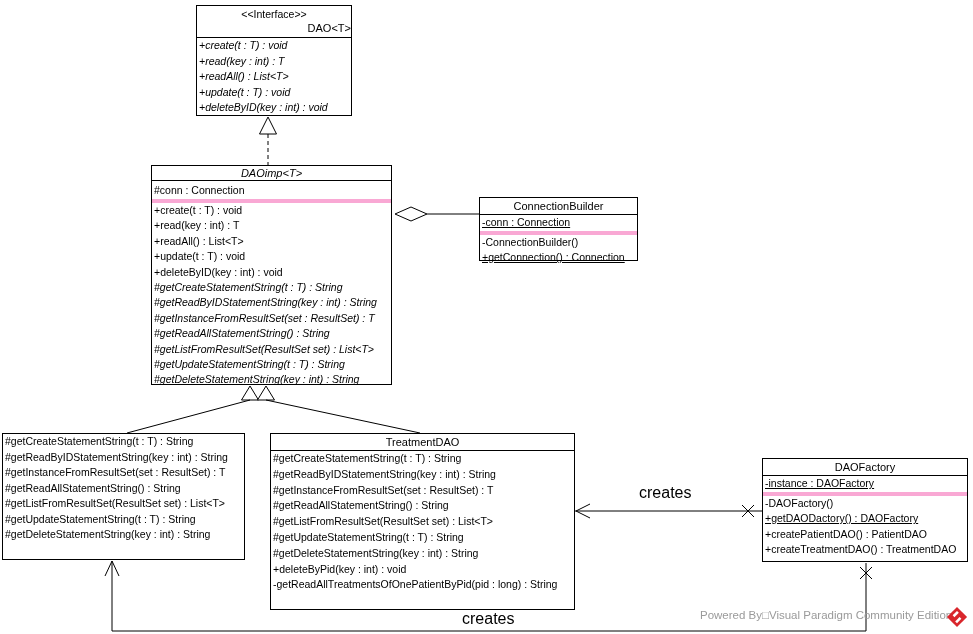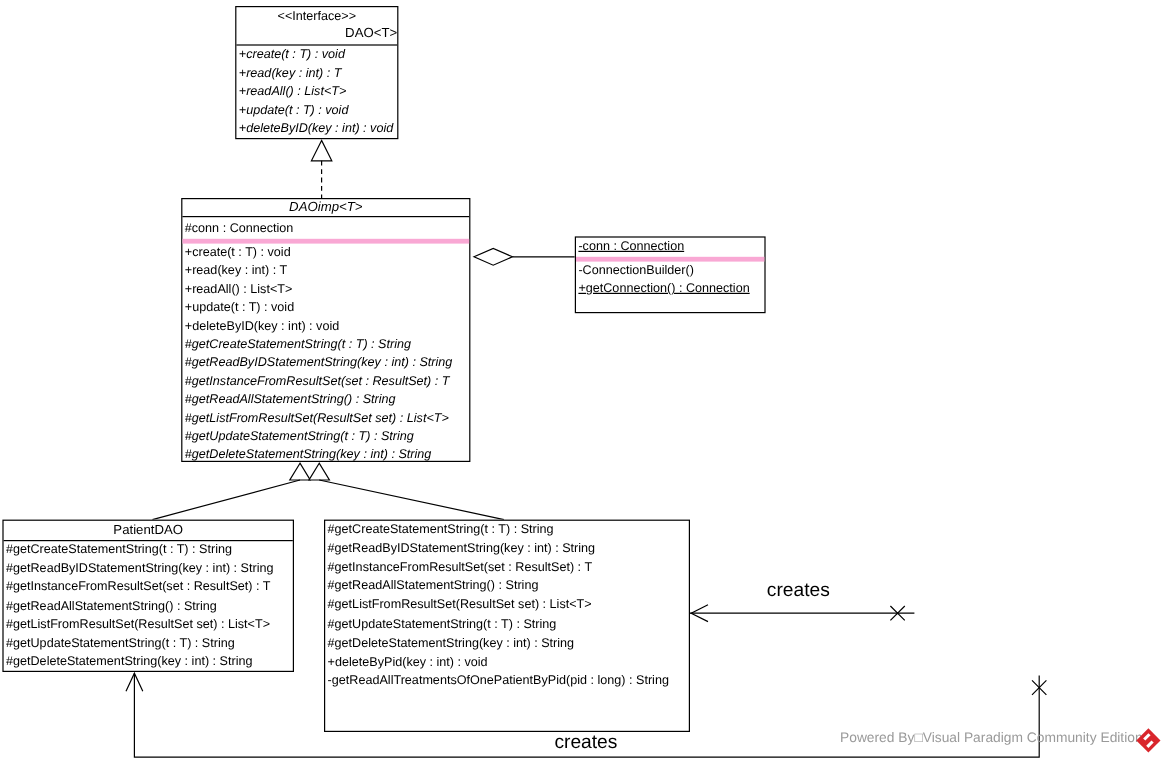--- a/index.html
+++ b/index.html
@@ -62,21 +62,21 @@
       <path d="M742,505 L754,517 M742,517 L754,505"></path>
     </g>
 
     <g stroke="#000" fill="none">
       <polyline points="112,561 112,631 866,631 866,563"></polyline>
       <polyline points="105,576 112,561 119,576"></polyline>
       <path d="M860,567 L872,579 M860,579 L872,567"></path>
     </g>
   </svg>
 
-  <div class="uml b-dao" style="left:196px; top:5px; width:136px; height:111px;">
+  <div class="uml b-dao" style="left:196px; top:5px; width:156px; height:111px;">
     <div class="hdr2">
       <div class="st">&lt;&lt;Interface&gt;&gt;</div>
       <div class="nm">DAO&lt;T&gt;</div>
     </div>
     <div class="ops">
       <div class="row it">+create(t : T) : void</div>
       <div class="row it">+read(key : int) : T</div>
       <div class="row it">+readAll() : List&lt;T&gt;</div>
       <div class="row it">+update(t : T) : void</div>
       <div class="row it">+deleteByID(key : int) : void</div>
@@ -98,56 +98,69 @@
       <div class="row it">#getReadByIDStatementString(key : int) : String</div>
       <div class="row it">#getInstanceFromResultSet(set : ResultSet) : T</div>
       <div class="row it">#getReadAllStatementString() : String</div>
       <div class="row it">#getListFromResultSet(ResultSet set) : List&lt;T&gt;</div>
       <div class="row it">#getUpdateStatementString(t : T) : String</div>
       <div class="row it">#getDeleteStatementString(key : int) : String</div>
     </div>
   </div>
 
   <div class="uml" style="left:479px; top:197px; width:159px; height:64px;">
+    <div class="ttl">ConnectionBuilder</div>
     <div class="attrs">
       <div class="row u">-conn : Connection</div>
     </div>
     <div class="ops">
       <div class="row">-ConnectionBuilder()</div>
       <div class="row u">+getConnection() : Connection</div>
     </div>
   </div>
 
   <div class="uml" style="left:2px; top:433px; width:243px; height:127px;">
-    <div class="ttl">PatientDAO</div>
     <div class="ops">
       <div class="row">#getCreateStatementString(t : T) : String</div>
       <div class="row">#getReadByIDStatementString(key : int) : String</div>
       <div class="row">#getInstanceFromResultSet(set : ResultSet) : T</div>
       <div class="row">#getReadAllStatementString() : String</div>
       <div class="row">#getListFromResultSet(ResultSet set) : List&lt;T&gt;</div>
       <div class="row">#getUpdateStatementString(t : T) : String</div>
       <div class="row">#getDeleteStatementString(key : int) : String</div>
     </div>
   </div>
 
   <div class="uml b-treat" style="left:270px; top:433px; width:305px; height:177px;">
+    <div class="ttl">TreatmentDAO</div>
     <div class="ops">
       <div class="row">#getCreateStatementString(t : T) : String</div>
       <div class="row">#getReadByIDStatementString(key : int) : String</div>
       <div class="row">#getInstanceFromResultSet(set : ResultSet) : T</div>
       <div class="row">#getReadAllStatementString() : String</div>
       <div class="row">#getListFromResultSet(ResultSet set) : List&lt;T&gt;</div>
       <div class="row">#getUpdateStatementString(t : T) : String</div>
       <div class="row">#getDeleteStatementString(key : int) : String</div>
       <div class="row">+deleteByPid(key : int) : void</div>
       <div class="row">-getReadAllTreatmentsOfOnePatientByPid(pid : long) : String</div>
     </div>
   </div>
 
+  <div class="uml" style="left:762px; top:458px; width:206px; height:104px;">
+    <div class="ttl">DAOFactory</div>
+    <div class="attrs">
+      <div class="row u">-instance : DAOFactory</div>
+    </div>
+    <div class="ops">
+      <div class="row">-DAOFactory()</div>
+      <div class="row u">+getDAODactory() : DAOFactory</div>
+      <div class="row">+createPatientDAO() : PatientDAO</div>
+      <div class="row">+createTreatmentDAO() : TreatmentDAO</div>
+    </div>
+  </div>
 
   <div class="wire-label" style="left:639px; top:484px;">creates</div>
   <div class="wire-label" style="left:462px; top:610px;">creates</div>
 
   <div class="watermark">Powered By□Visual Paradigm Community Edition</div>
   <svg class="vplogo" width="22" height="22" viewBox="0 0 24 24">
     <polygon points="12,1 23,12 12,23 1,12" fill="#d9262c"></polygon>
     <polygon points="7.2,10.2 12,5.4 14,7.4 9.2,12.2" fill="#ffffff"></polygon>
     <polygon points="10,16.8 14.8,12 16.8,14 12,18.8" fill="#ffffff"></polygon>
   </svg>

